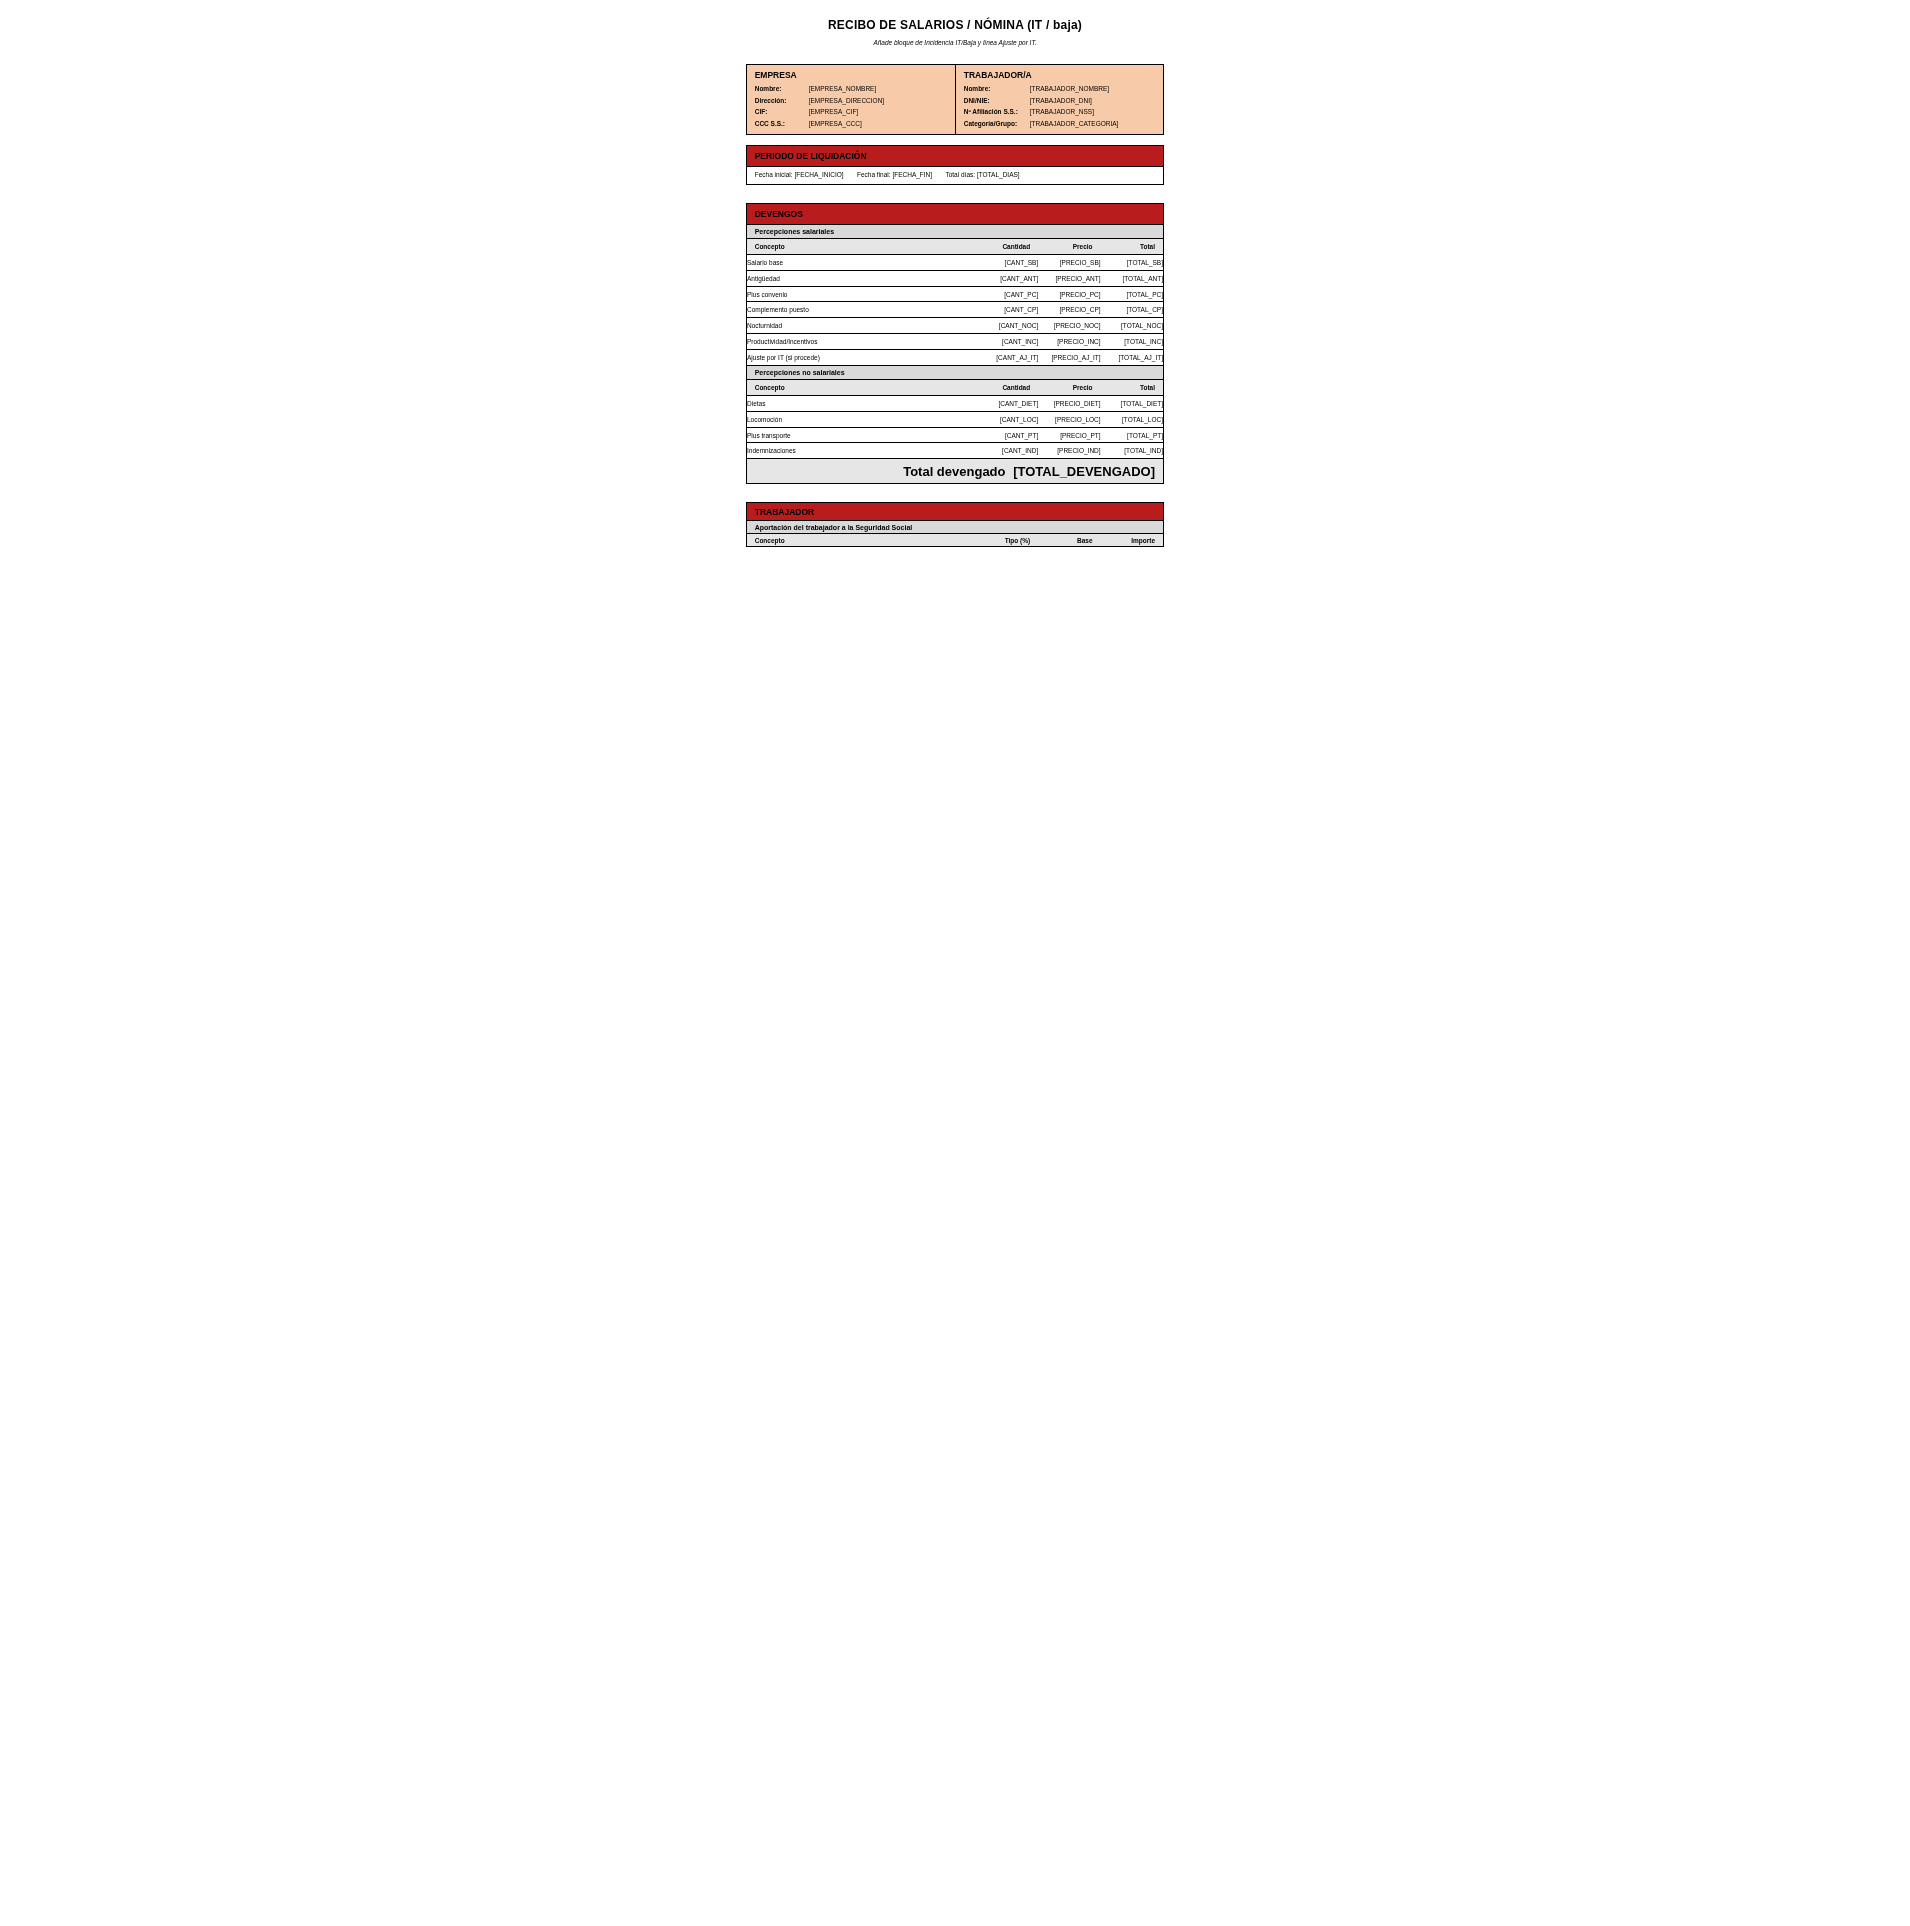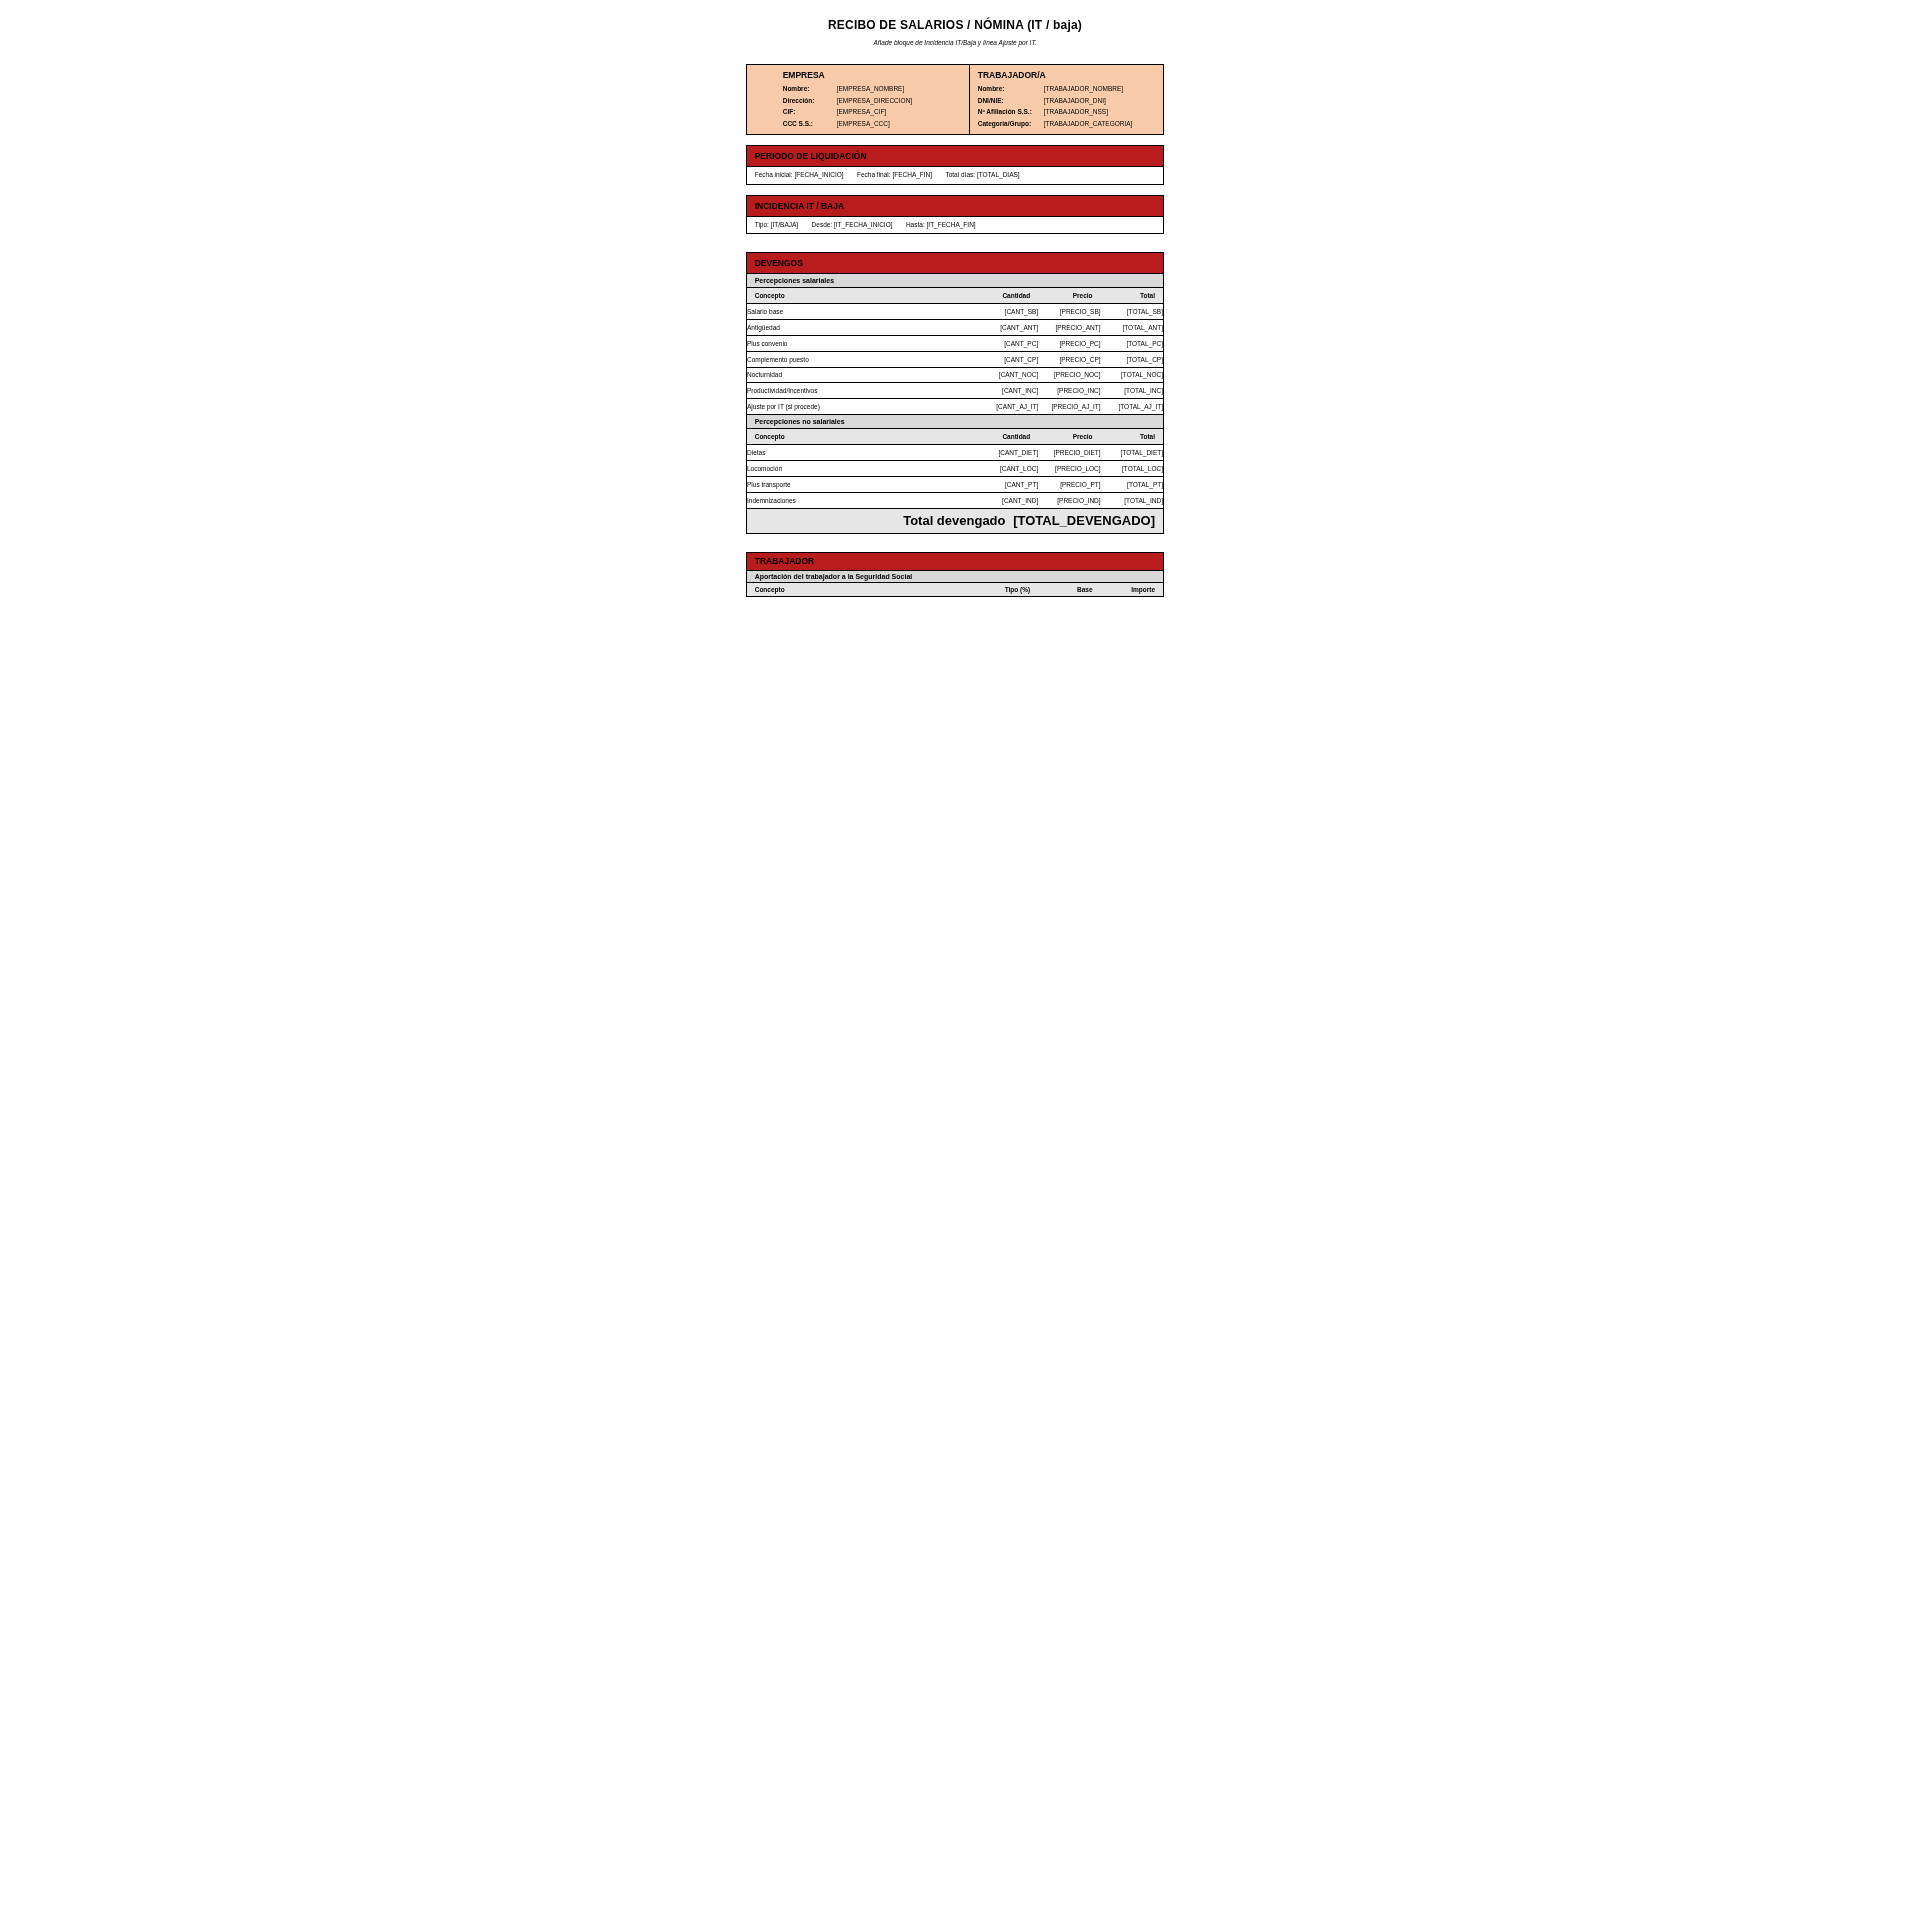--- a/index.html
+++ b/index.html
@@ -35,21 +35,20 @@
   }
   .box {
     border: 1.2px solid #000000;
     box-sizing: border-box;
   }
   
   .parties {
     margin-top: 17.7px;
     display: flex;
     background: #F7CBA9;
-    padding-left: 28px;
   }
   .party {
     flex: 1 1 50%;
     padding: 5px 7.7px 6.2px 7.7px;
     box-sizing: border-box;
   }
   .party.right {
     border-left: 1.2px solid #000000;
   }
   .party h2 {
@@ -180,28 +179,20 @@
 
     <div class="box section">
       <div class="section-header">PERIODO DE LIQUIDACIÓN</div>
       <div class="section-body">
         <span class="inline-pair"><span>Fecha inicial:</span> <span>[FECHA_INICIO]</span></span>
         <span class="inline-pair"><span>Fecha final:</span> <span>[FECHA_FIN]</span></span>
         <span class="inline-pair"><span>Total días:</span> <span>[TOTAL_DIAS]</span></span>
       </div>
     </div>
 
-    <div class="box section">
-      <div class="section-header">INCIDENCIA IT / BAJA</div>
-      <div class="section-body">
-        <span class="inline-pair"><span>Tipo:</span> <span>[IT/BAJA]</span></span>
-        <span class="inline-pair"><span>Desde:</span> <span>[IT_FECHA_INICIO]</span></span>
-        <span class="inline-pair"><span>Hasta:</span> <span>[IT_FECHA_FIN]</span></span>
-      </div>
-    </div>
 
     <div class="box table-box">
       <div class="section-header" style="border-bottom:none;">DEVENGOS</div>
       <table class="grid">
         <colgroup>
           <col style="width:55%">
             <col style="width:15%">
             <col style="width:15%">
             <col style="width:15%">
         </colgroup>

